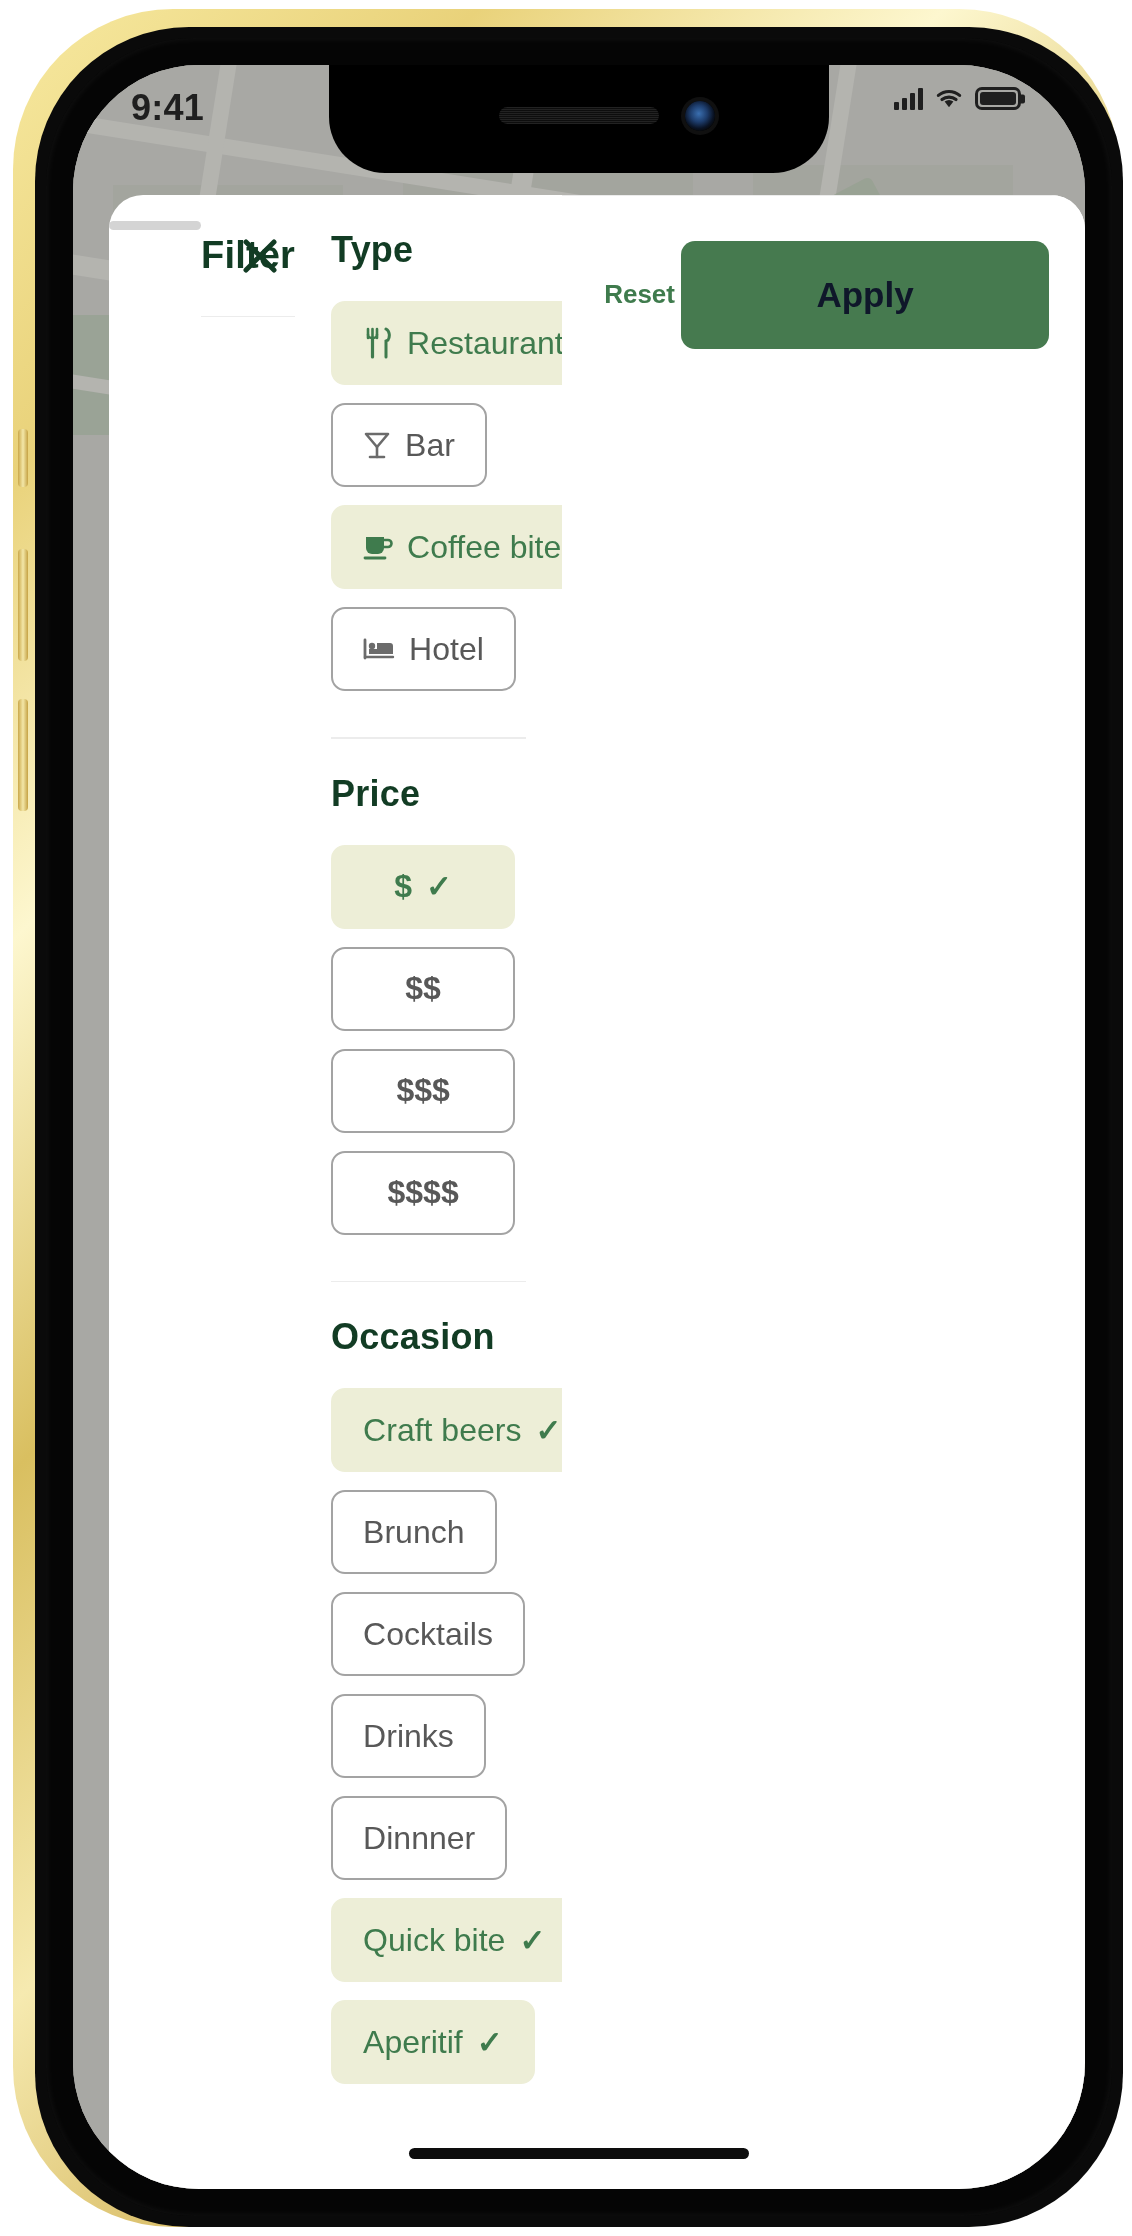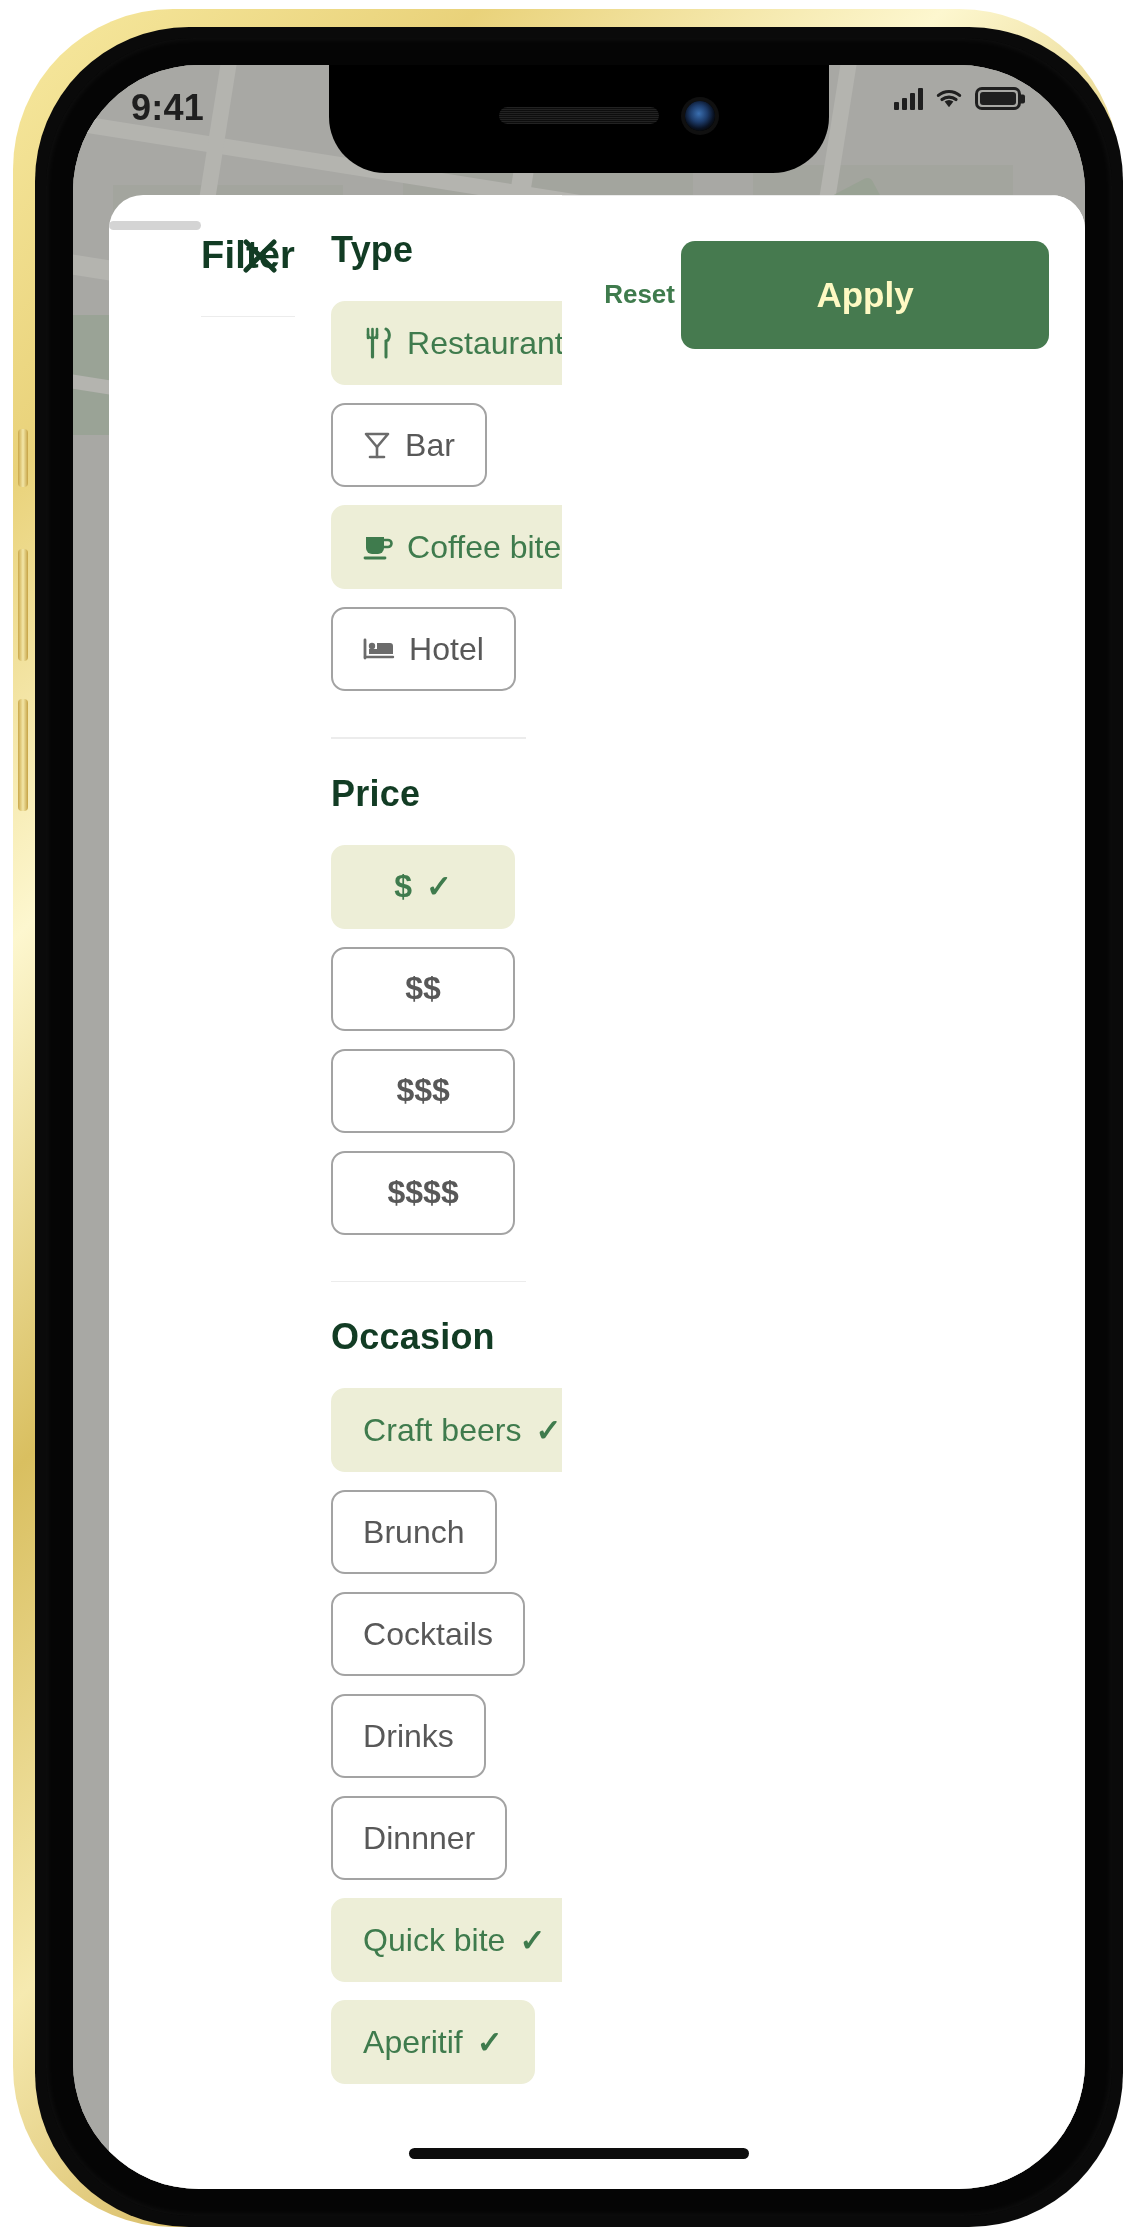--- a/index.html
+++ b/index.html
@@ -305,21 +305,21 @@
     border: none;
     color: #3f7b4d;
     font-size: 26px;
     font-weight: 700;
     padding: 10px 6px;
     cursor: pointer;
     font-family: "Liberation Sans", sans-serif;
   }
   .apply-btn {
     background: #467a4f;
-    color: #fef9c3;
+    color: #0f172a;
     border: none;
     border-radius: 14px;
     width: 368px;
     height: 108px;
     font-size: 35px;
     font-weight: 700;
     cursor: pointer;
     font-family: "Liberation Sans", sans-serif;
   }
 

